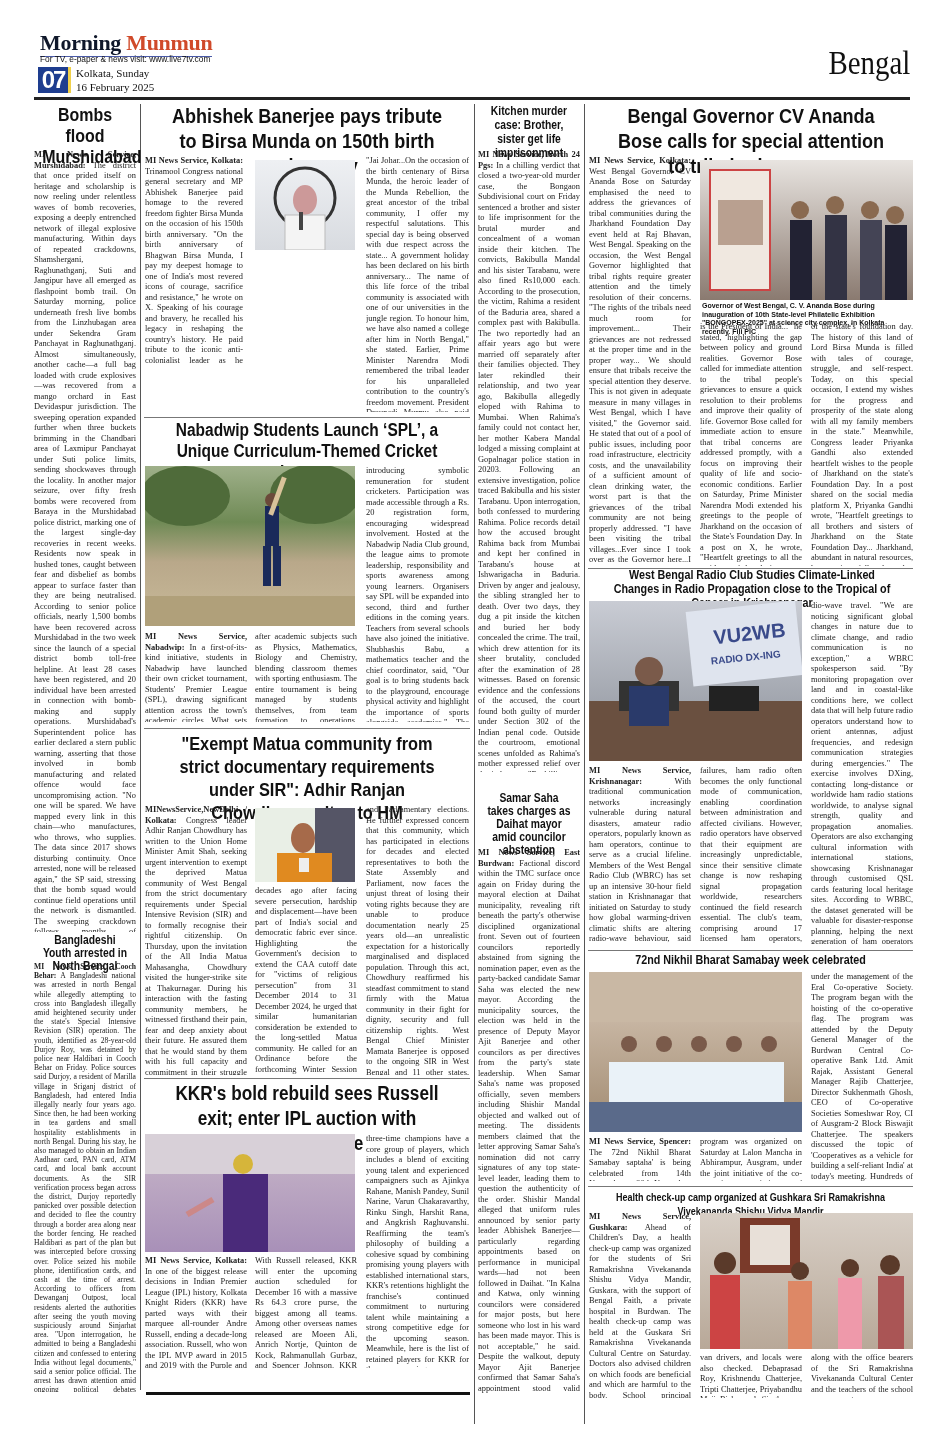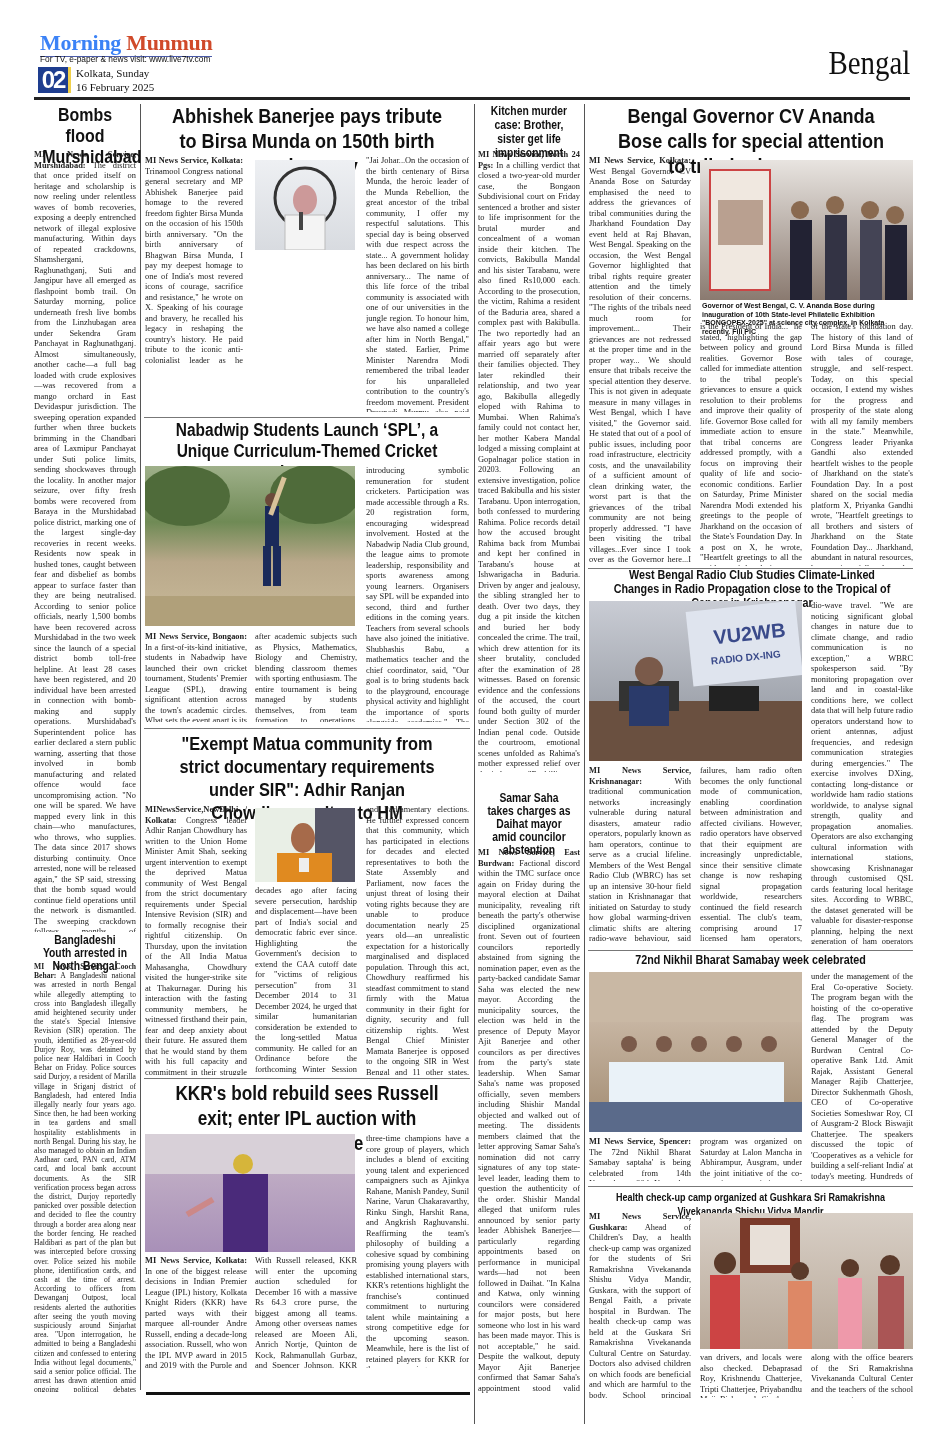--- a/index.html
+++ b/index.html
@@ -1,19 +1,19 @@
 <!DOCTYPE html>
 <html><head>
 <meta charset="utf-8">
 <style>
 *{box-sizing:border-box;margin:0;padding:0}
 body{width:945px;height:1430px;background:#fff;font-family:"Liberation Serif","DejaVu Serif",serif;color:#111;position:relative;overflow:hidden}
 .abs{position:absolute}
 .masthead-title{left:40px;top:30px;font-family:"Liberation Serif",serif;font-size:22px;font-weight:bold;letter-spacing:-0.3px}
-.masthead-title .m{color:#3b82f6}
+.masthead-title .m{color:#0f172a}
 .masthead-title .i{color:#d04a2a}
 .masthead-title::after{content:"";position:absolute;left:0;right:0;bottom:-1px;height:1px;background:#4a5aa8}
 .tagline{left:40px;top:53px;font-family:"Liberation Sans",sans-serif;font-size:9.5px;transform:scaleX(0.88);transform-origin:left}
 .pageno{left:38px;top:67px;width:33px;height:26px;background:#1e3d8f;color:#fff;font-family:"Liberation Sans",sans-serif;font-weight:bold;font-size:24px;line-height:26px;text-align:center;letter-spacing:-2px;border-right:3px solid #f0d04a}
 .dateline{left:76px;top:66px;font-family:Liberation Serif, serif;font-size:11px;line-height:14px}
 .section{right:35px;top:44px;font-family:"Liberation Serif",serif;font-size:34px;transform:scaleX(0.85);transform-origin:right}
 .toprule{left:34px;top:97px;width:876px;height:3px;background:#222}
 .hl{font-family:"Liberation Sans",sans-serif;font-weight:bold;text-align:center;line-height:1.1;color:#111;transform-origin:center}
 .body{font-size:8.4px;line-height:10.5px;text-align:justify;color:#222;overflow:hidden;hyphens:auto}
 .body b{font-weight:bold}
@@ -21,21 +21,21 @@
 .hrule{height:1px;background:#777}
 .photo{overflow:hidden}
 .caption{font-family:"Liberation Sans",sans-serif;font-size:7px;font-weight:bold;line-height:8.5px;color:#111;background:#fff;padding:1px 2px}
 .bottomrule{height:3px;background:#111}
 </style>
 </head>
 <body>
 
 <div class="abs masthead-title"><span class="m">Morning</span> <span class="i">Munmun</span></div>
 <div class="abs tagline">For TV, e-paper &amp; news visit: www.live7tv.com</div>
-<div class="abs pageno">02</div>
+<div class="abs pageno">07</div>
 <div class="abs dateline">
     <div>Kolkata, Sunday</div>
     <div>16 February 2025</div>
   </div>
 <div class="abs section">Bengal</div>
 <div class="abs toprule"></div>
 
 <div class="abs vrule" style="left:140px;top:104px;height:1286px"></div>
 <div class="abs vrule" style="left:474px;top:104px;height:1320px"></div>
 <div class="abs vrule" style="left:584px;top:104px;height:1320px"></div>
@@ -73,21 +73,21 @@
         <ellipse cx="40" cy="30" rx="45" ry="30" fill="#4f6b3a"></ellipse>
         <ellipse cx="170" cy="28" rx="45" ry="30" fill="#4f6b3a"></ellipse>
         <rect x="120" y="40" width="14" height="40" fill="#1a2a5a"></rect>
         <circle cx="127" cy="34" r="7" fill="#6b4a3a"></circle>
         <rect x="118" y="80" width="8" height="40" fill="#1a2a5a"></rect>
         <rect x="128" y="80" width="8" height="40" fill="#1a2a5a"></rect>
         <rect x="130" y="10" width="5" height="40" fill="#d9c39a" transform="rotate(20 132 30)"></rect>
         <rect x="0" y="130" width="210" height="30" fill="#b0a07a"></rect>
       </svg>
   </div>
-  <div class="abs body" style="left:145px;top:632px;width:102px;height:90px"><b>MI News Service, Bongaon:</b> <span>In a first-of-its-kind initiative, students in Nabadwip have launched their own cricket tournament, Students' Premier League (SPL), drawing significant attention across the town's academic circles. What sets the event apart is its team nomenclature, with each side named</span></div>
+  <div class="abs body" style="left:145px;top:632px;width:102px;height:90px"><b>MI News Service, Nabadwip:</b> <span>In a first-of-its-kind initiative, students in Nabadwip have launched their own cricket tournament, Students' Premier League (SPL), drawing significant attention across the town's academic circles. What sets the event apart is its team nomenclature, with each side named</span></div>
   <div class="abs body" style="left:255px;top:632px;width:102px;height:90px">after academic subjects such as Physics, Mathematics, Biology and Chemistry, blending classroom themes with sporting enthusiasm. The entire tournament is being managed by students themselves, from team formation to operations. Inspired by the IPL format, the organisers conducted a player auction,</div>
   <div class="abs body" style="left:366px;top:466px;width:103px;height:256px">introducing symbolic remuneration for student cricketers. Participation was made accessible through a Rs. 20 registration form, encouraging widespread involvement. Hosted at the Nabadwip Nadia Club ground, the league aims to promote leadership, responsibility and sports awareness among young learners. Organisers say SPL will be expanded into second, third and further editions in the coming years. Teachers from several schools have also joined the initiative. Shubhashis Babu, a mathematics teacher and the chief coordinator, said, "Our goal is to bring students back to the playground, encourage physical activity and highlight the importance of sports alongside academics." The league has already generated excitement across Nabadwip's student community, with many hoping the SPL becomes an annual fixture.</div>
   <div class="abs hrule" style="left:144px;top:728px;width:326px"></div>
 </article>
 
 <article>
   <div class="abs hl" style="left:144px;top:732px;width:326px;font-size:19px;line-height:23px;transform:scaleX(0.86)">"Exempt Matua community from strict documentary requirements under SIR": Adhir Ranjan Chowdhury writes to HM</div>
   <div class="abs body" style="left:145px;top:805px;width:102px;height:270px"><b>MINewsService,NewDelhi / Kolkata:</b> <span>Congress leader Adhir Ranjan Chowdhury has written to the Union Home Minister Amit Shah, seeking urgent intervention to exempt the deprived Matua community of West Bengal from the strict documentary requirements under Special Intensive Revision (SIR) and to formally recognise their rightful citizenship. On Thursday, upon the invitation of the All India Matua Mahasangha, Chowdhury visited the hunger-strike site at Thakurnagar. During his interaction with the fasting community members, he witnessed firsthand their pain, fear and deep anxiety about their future. He assured them that he would stand by them with his full capacity and commitment in their struggle for justice. Chowdhury noted in his letter that the Matuas—who migrated from East Pakistan</span></div>
   <div class="abs photo" style="left:255px;top:808px;width:100px;height:74px;background:linear-gradient(90deg,#e9efe6 60%,#556 60%)">
     <svg width="100" height="74" viewBox="0 0 100 74">

